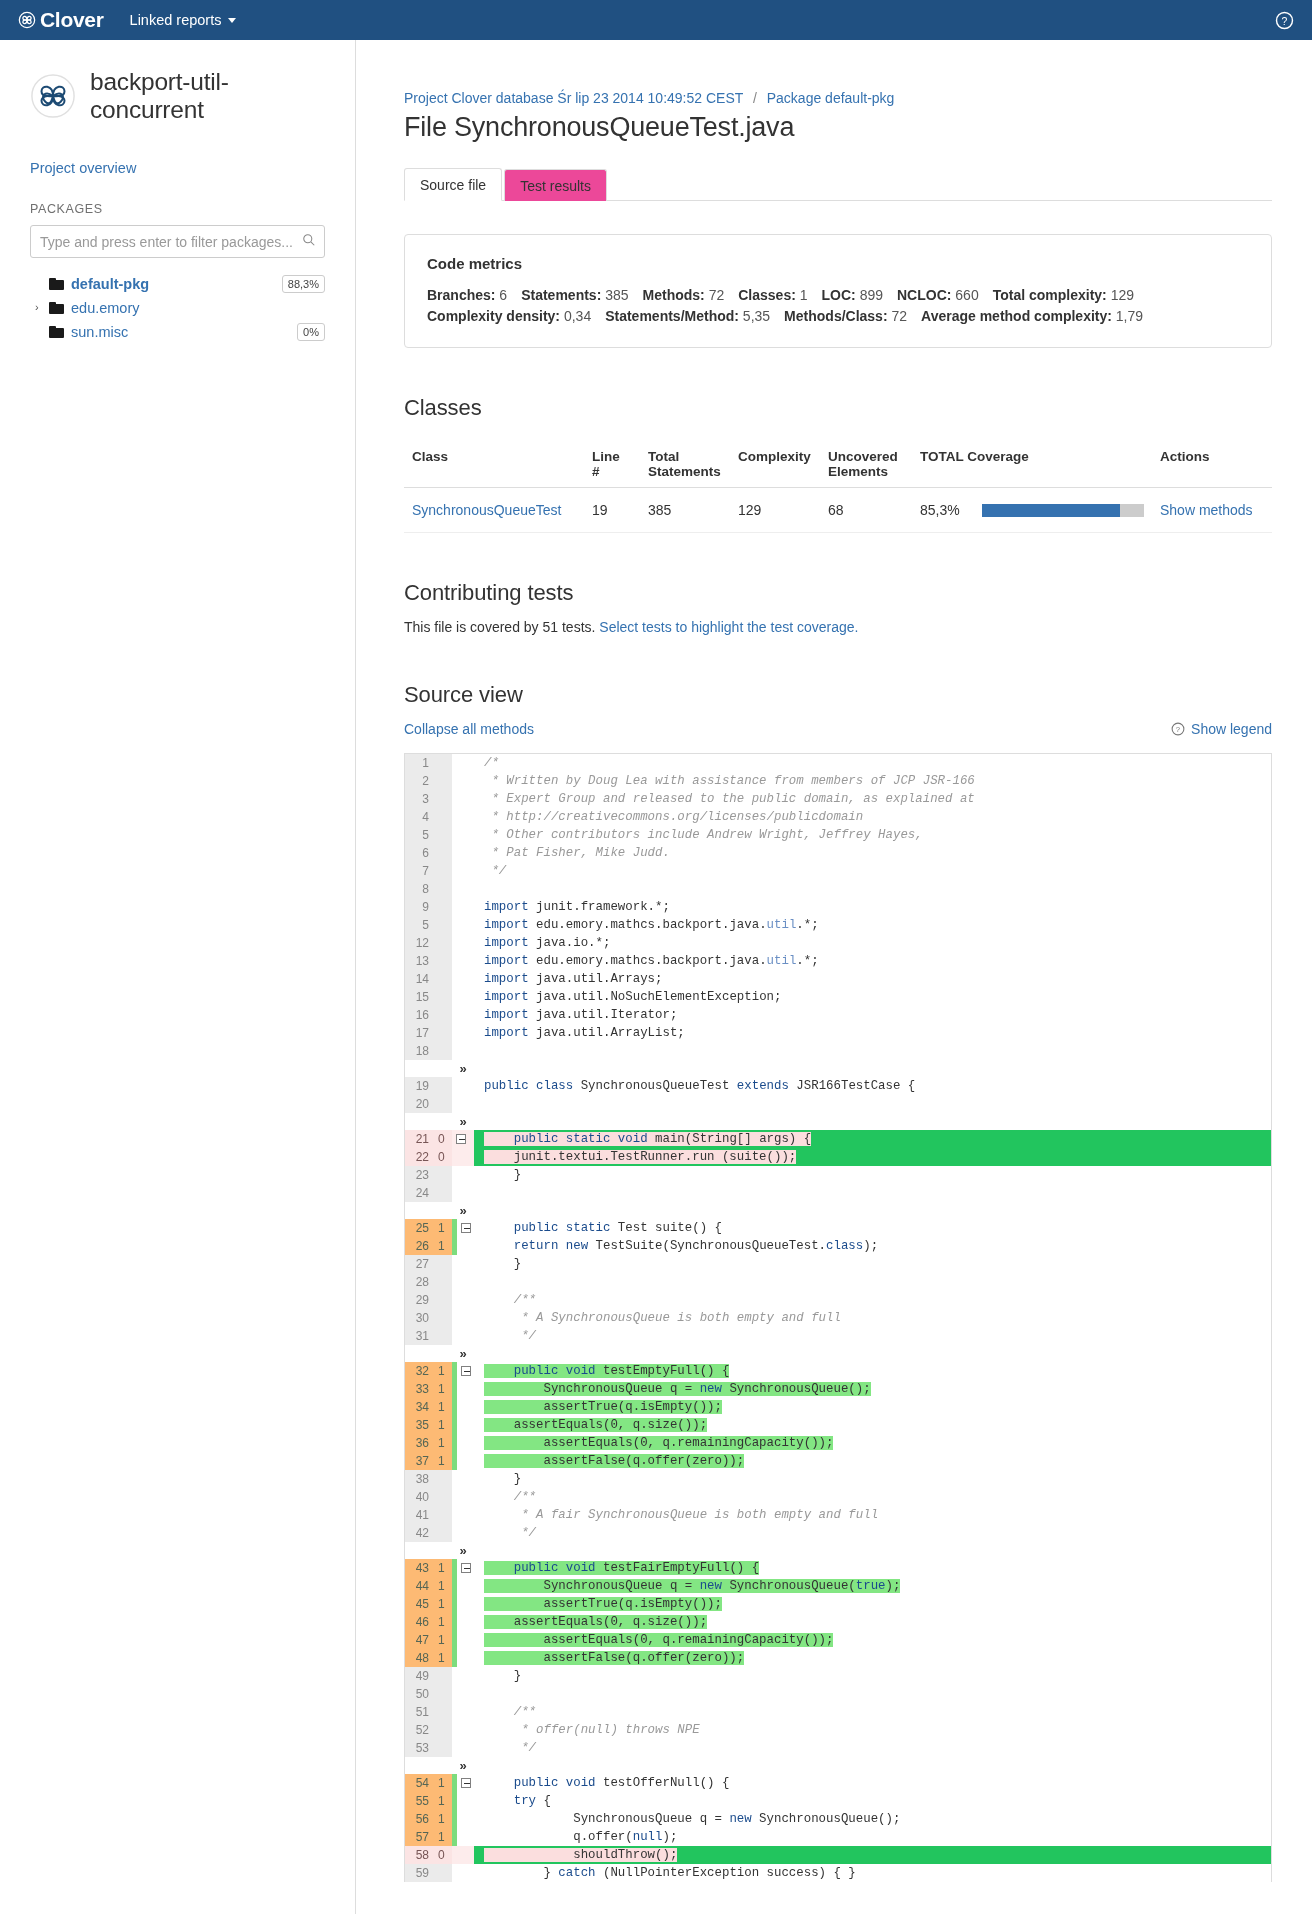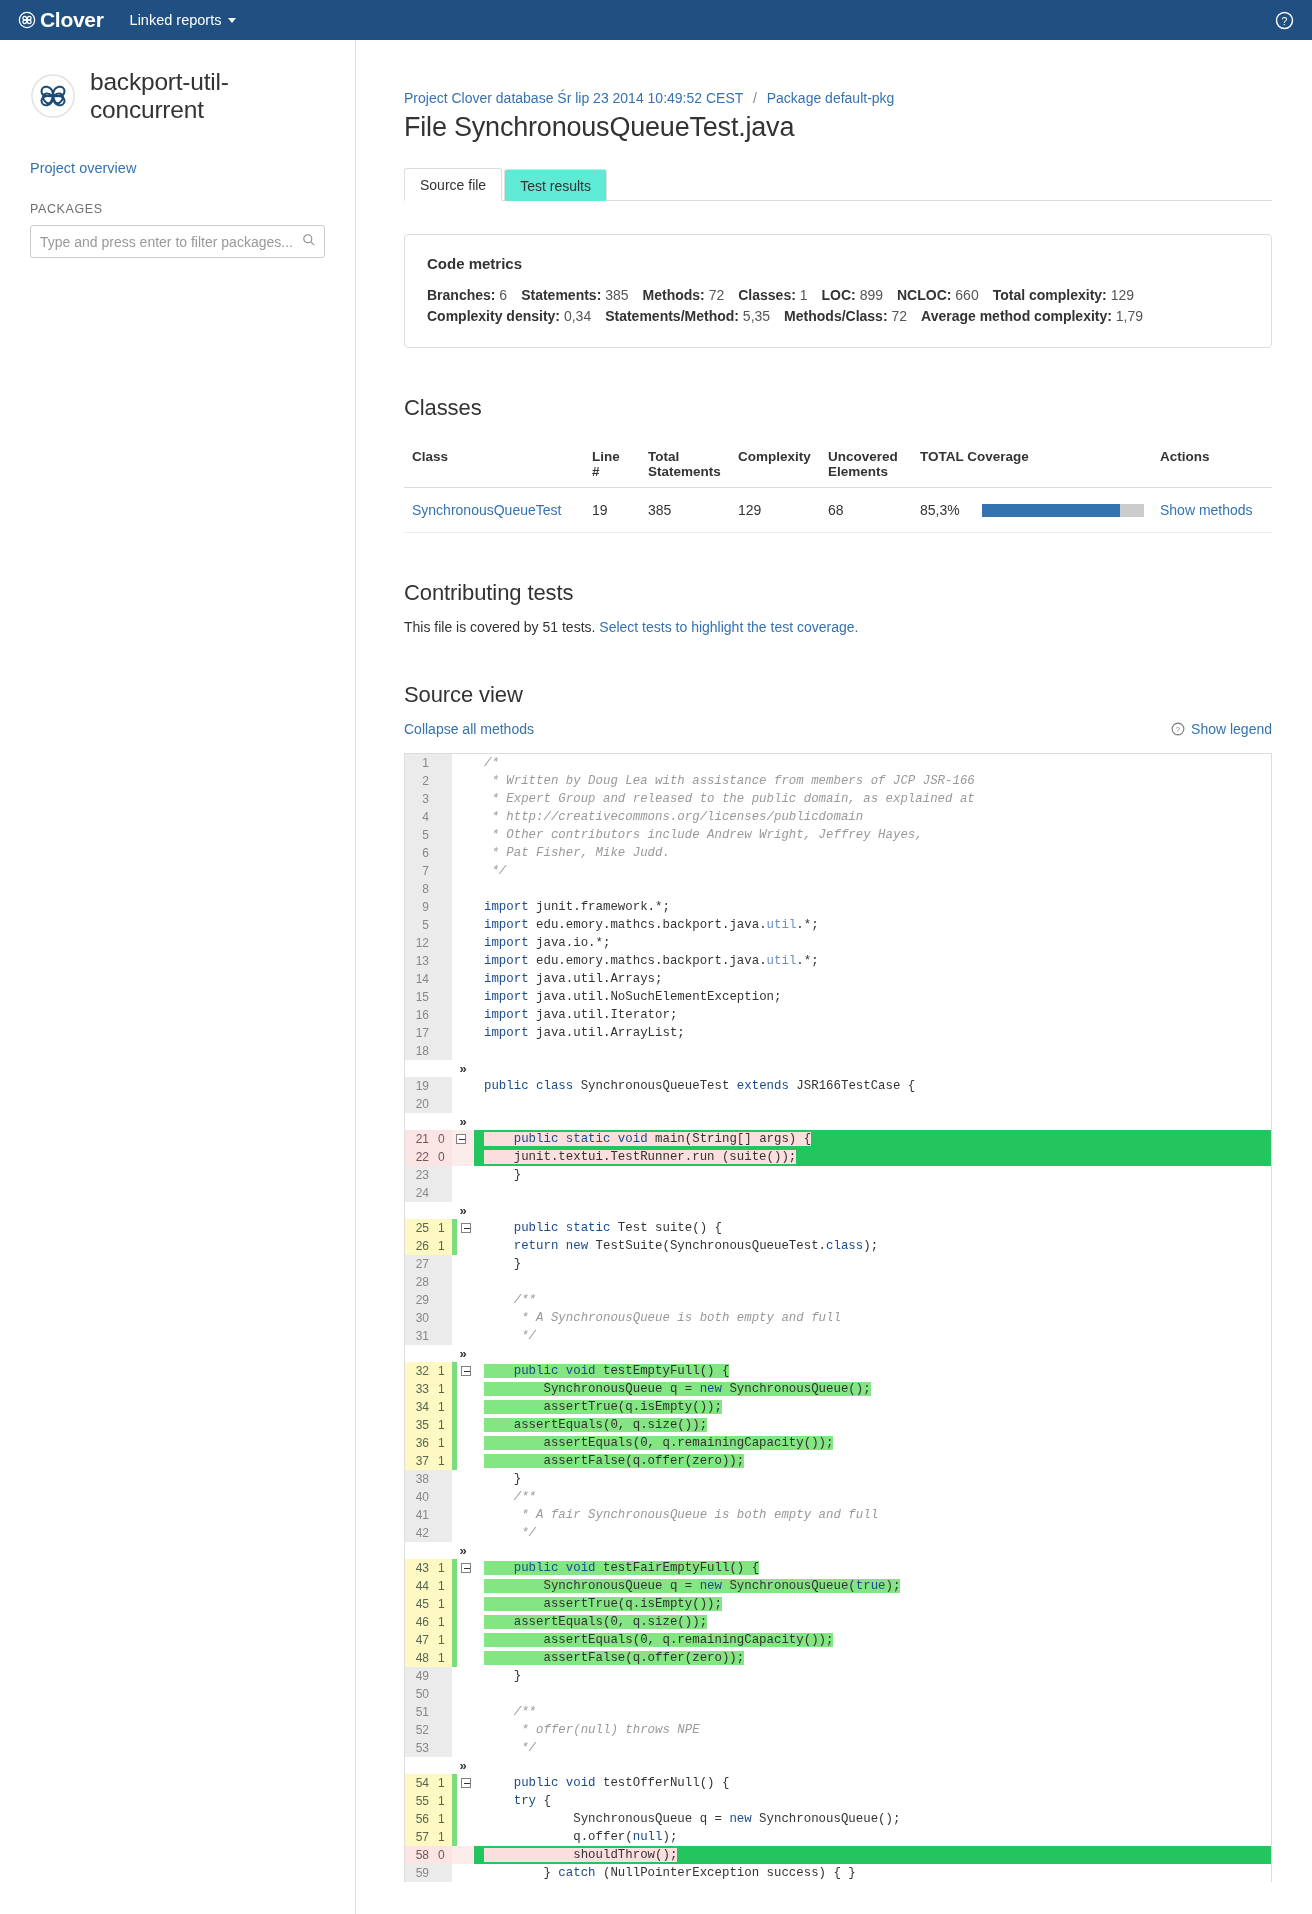--- a/index.html
+++ b/index.html
@@ -123,21 +123,21 @@
     font-size: 27px; font-weight: normal; color:#333;
     margin: 0 0 24px 0; letter-spacing: -0.2px;
   }
 
   
   .tabs { display:flex; align-items:flex-end; border-bottom: 1px solid #dddddd; }
   .tab {
     font-size: 14px; padding: 8px 15px 7px 15px;
     border: 1px solid #dddddd; border-bottom: none;
     border-radius: 3px 3px 0 0;
-    background: #5eead4; color:#333;
+    background: #ec4899; color:#333;
     margin-right: 2px; cursor: pointer;
     position: relative; top: 1px;
   }
   .tab.active { background: #ffffff; border-bottom: 1px solid #ffffff; }
 
   
   .metrics {
     border: 1px solid #dddddd; border-radius: 4px;
     padding: 20px 22px 20px 22px;
     margin-top: 33px;
@@ -227,21 +227,21 @@
   }
   .code {
     flex: 1 1 auto;
     font-family: "Liberation Mono", "DejaVu Sans Mono", monospace;
     font-size: 12.4px; line-height: 18px;
     white-space: pre;
     color: #333333;
     padding-left: 10px;
   }
   
-  .srcline.hit .gutter-ln, .srcline.hit .gutter-hits { background: #fef9c3; color:#556655; }
+  .srcline.hit .gutter-ln, .srcline.hit .gutter-hits { background: #fdba74; color:#556655; }
   .srcline.hit .gutter-fold { background: #ffffff; border-left: 5px solid #7ddc7d; }
   .srcline.miss .gutter-ln, .srcline.miss .gutter-hits { background: #fbe4e4; color:#775555; }
   .srcline.miss .gutter-fold { background:#fdecec; }
   .srcline.miss .code { background: #22c55e; }
   .srcline.hit.hl .code > span.seg { background: #83e683; }
   .srcline.miss .code > span.seg { background: #fbdede; }
 
   .foldrow { display:flex; height: 17px; }
   .foldrow .gutter-ln { background:#ffffff; }
   .foldrow .gutter-hits { background:#ffffff; }
@@ -310,20 +310,39 @@
     <div class="filter-wrap">
       <input class="filter-input" type="text" placeholder="Type and press enter to filter packages..." style="">
       <span class="filter-icon">
         <svg width="14" height="14" viewBox="0 0 16 16">
           <circle cx="6.6" cy="6.6" r="4.6" fill="none" stroke="#888888" stroke-width="1.2"></circle>
           <line x1="10.1" y1="10.1" x2="14" y2="14" stroke="#888888" stroke-width="1.2"></line>
         </svg>
       </span>
     </div>
 
+    <div id="package-list">
+        <div class="pkg-row">
+          <span class="pkg-caret"></span>
+          <span class="folder"></span>
+          <a href="#" class="pkg-name bold">default-pkg</a>
+          <span class="pkg-badge">88,3%</span>
+        </div>
+        <div class="pkg-row">
+          <span class="pkg-caret">›</span>
+          <span class="folder"></span>
+          <a href="#" class="pkg-name">edu.emory</a>
+        </div>
+        <div class="pkg-row">
+          <span class="pkg-caret"></span>
+          <span class="folder"></span>
+          <a href="#" class="pkg-name">sun.misc</a>
+          <span class="pkg-badge">0%</span>
+        </div>
+      </div>
   </div>
 
   <div class="content">
 
     <div class="breadcrumb">
       <a href="#">Project Clover database Śr lip 23 2014 10:49:52 CEST</a>
       <span class="sep">/</span>
       <a href="#">Package default-pkg</a>
     </div>
 

